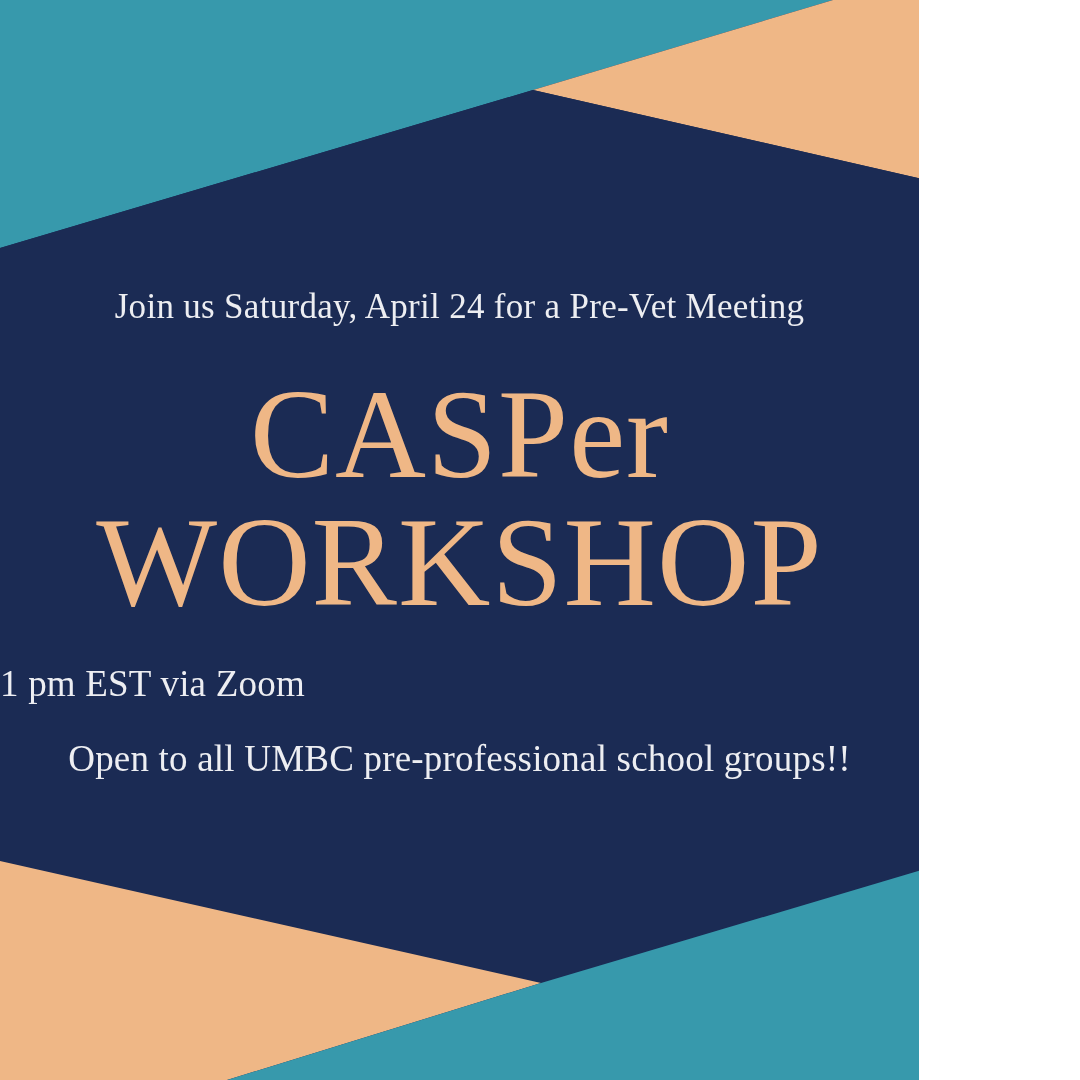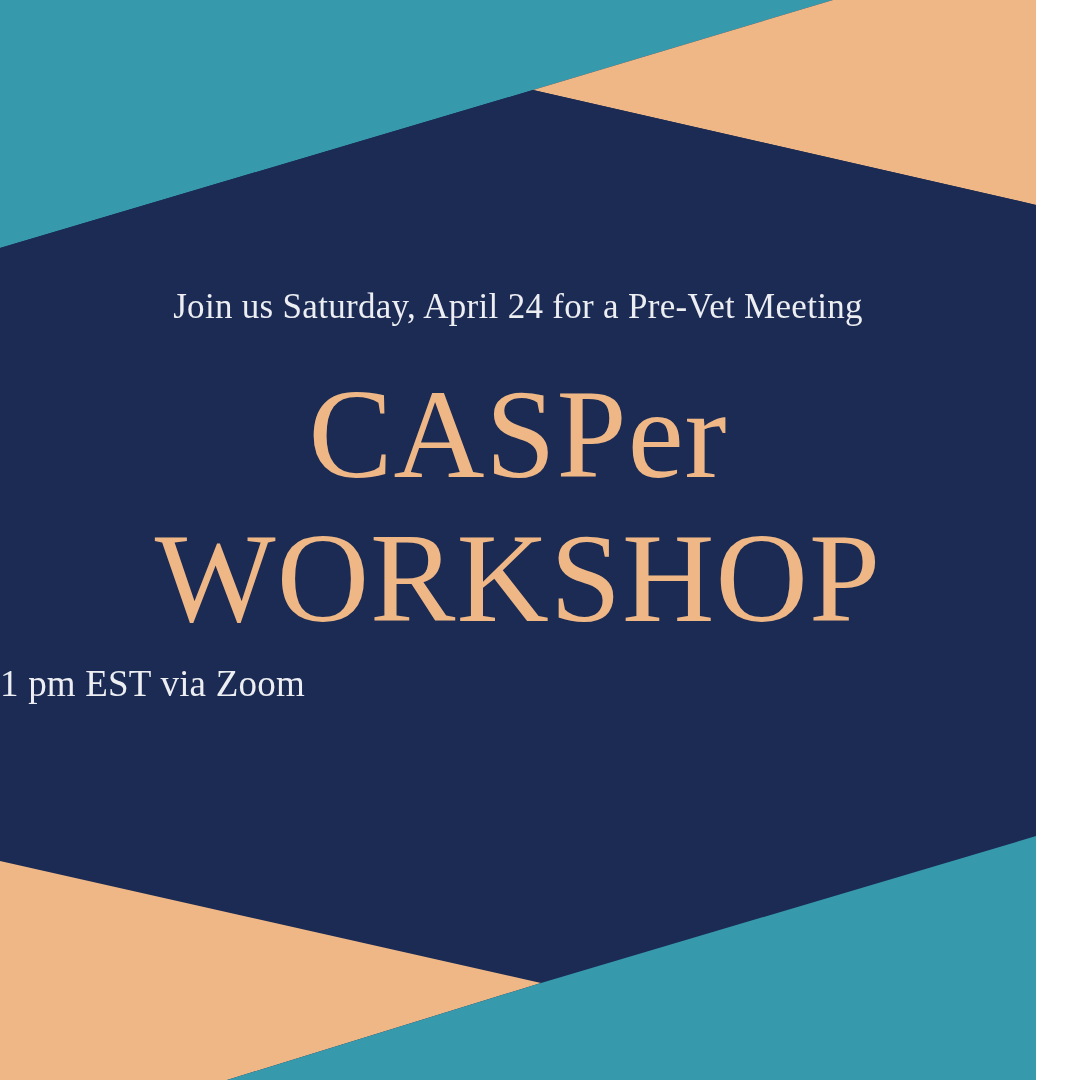--- a/index.html
+++ b/index.html
@@ -3,21 +3,21 @@
 <meta charset="utf-8">
 <title>CASPer Workshop Flyer</title>
 <style>
   html, body {
     margin: 0;
     padding: 0;
     background: #ffffff;
   }
   #poster {
     position: relative;
-    width: 1036px;
+    width: 919px;
     height: 1080px;
     overflow: hidden;
     font-family: "Liberation Serif", "DejaVu Serif", serif;
     background: #1B2B54;
   }
   #bg-layer {
     position: absolute;
     inset: 0;
     width: 1080px;
     height: 1080px;
@@ -54,21 +54,21 @@
     color: #EFB786;
     line-height: 1.0;
   }
   .title-line {
     display: block;
     font-size: 128px;
     letter-spacing: 1px;
     white-space: nowrap;
   }
   .title-line.line-1 { font-size: 126px; }
-  .title-line.line-2 { font-size: 128px; margin-top: 16px; }
+  .title-line.line-2 { font-size: 128px; margin-top: 0; }
 
   .subtitle-1 {
     position: absolute;
     top: 662px;
     left: 0;
     right: 0;
     color: #EDEEF2;
     font-size: 37px;
     letter-spacing: 0.2px;
     white-space: nowrap;
@@ -103,15 +103,16 @@
 
     <div class="tagline">Join us Saturday, April 24 for a Pre-Vet Meeting</div>
 
     <div class="title-block">
       <span class="title-line line-1">CASPer</span>
       <span class="title-line line-2">WORKSHOP</span>
     </div>
 
     <div class="subtitle-1">1 pm EST via Zoom</div>
 
+    <div class="subtitle-2">Open to all UMBC pre-professional school groups!!</div>
 
   </div>
 </div>
 
 </body></html>

